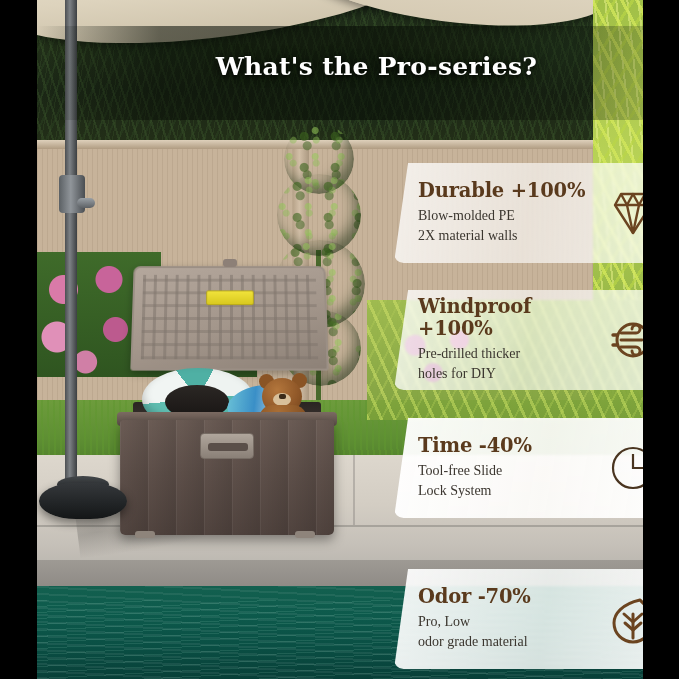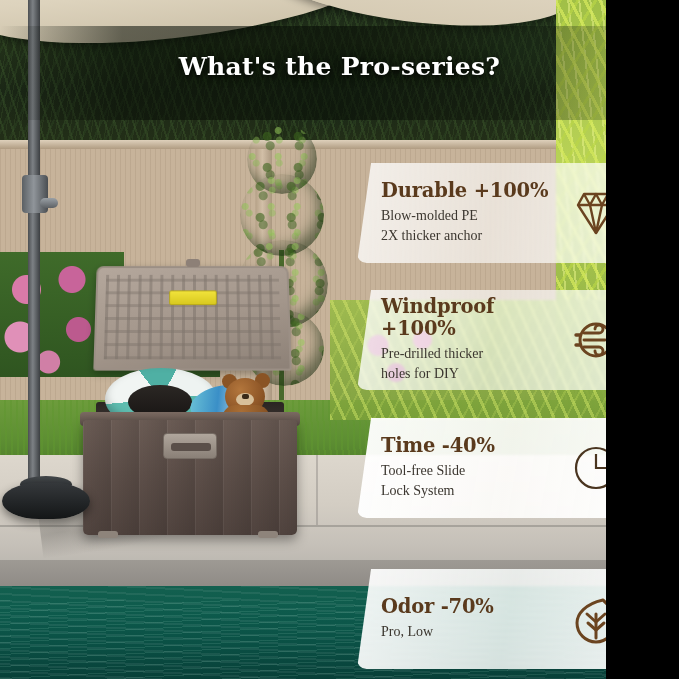--- a/index.html
+++ b/index.html
@@ -1,19 +1,19 @@
 <!DOCTYPE html>
 <html><head>
 <meta charset="utf-8">
 <style>
   * { margin:0; padding:0; box-sizing:border-box; }
   html,body { width:679px; height:679px; overflow:hidden; background:#000; }
   body { font-family:"Liberation Serif", serif; }
 
-  #stage { position:relative; width:606px; height:679px; overflow:hidden; }
+  #stage { position:relative; width:606px; height:679px; overflow:hidden;margin-left:37px; }
 
   
   .layer { position:absolute; }
 
   
   .canopy { left:0; top:0; width:679px; height:152px;
     background:
       radial-gradient(ellipse 120px 60px at 120px 40px, rgba(30,48,26,.9), transparent 70%),
       radial-gradient(ellipse 150px 70px at 330px 90px, rgba(26,42,24,.95), transparent 70%),
       radial-gradient(ellipse 140px 65px at 520px 50px, rgba(34,54,30,.9), transparent 70%),
@@ -346,21 +346,21 @@
   <div class="layer base-top"></div>
   <div class="layer base"></div>
 
   <div class="layer title-band"></div>
   <div class="page-title">What's the Pro-series?</div>
 
   <div class="panel translucent p1">
     <div class="panel-text">
       <div class="panel-title">Durable +100%</div>
       <div class="panel-line">Blow-molded PE</div>
-      <div class="panel-line">2X thicker anchor</div>
+      <div class="panel-line">2X material walls</div>
     </div>
     <div class="panel-icon">
       <svg width="52" height="48" viewBox="0 0 52 48">
         <g fill="none" stroke="#6b4420" stroke-width="2.4" stroke-linejoin="round">
           <path d="M8 16 L14 5 L38 5 L44 16 L26 44 Z"></path>
           <path d="M8 16 L44 16"></path>
           <path d="M14 5 L20 16 L26 44"></path>
           <path d="M38 5 L32 16 L26 44"></path>
           <path d="M20 16 L26 5 L32 16"></path>
         </g>
@@ -400,20 +400,21 @@
           <path d="M25 12 V25 H38"></path>
         </g>
       </svg>
     </div>
   </div>
 
   <div class="panel tint p4">
     <div class="panel-text">
       <div class="panel-title">Odor -70%</div>
       <div class="panel-line">Pro, Low</div>
+      <div class="panel-line">odor grade material</div>
     </div>
     <div class="panel-icon">
       <svg width="50" height="50" viewBox="0 0 50 50">
         <g fill="none" stroke="#6b4420" stroke-width="3" stroke-linecap="round" stroke-linejoin="round">
           <path d="M32 6 C14 10 6 20 6 29 a19 19 0 0 0 38 0 C44 19 38 11 32 6 Z"></path>
           <path d="M25 44 V20"></path>
           <path d="M25 28 L16 20 M25 28 L34 20 M25 36 L17 29 M25 36 L33 29"></path>
         </g>
       </svg>
     </div>

